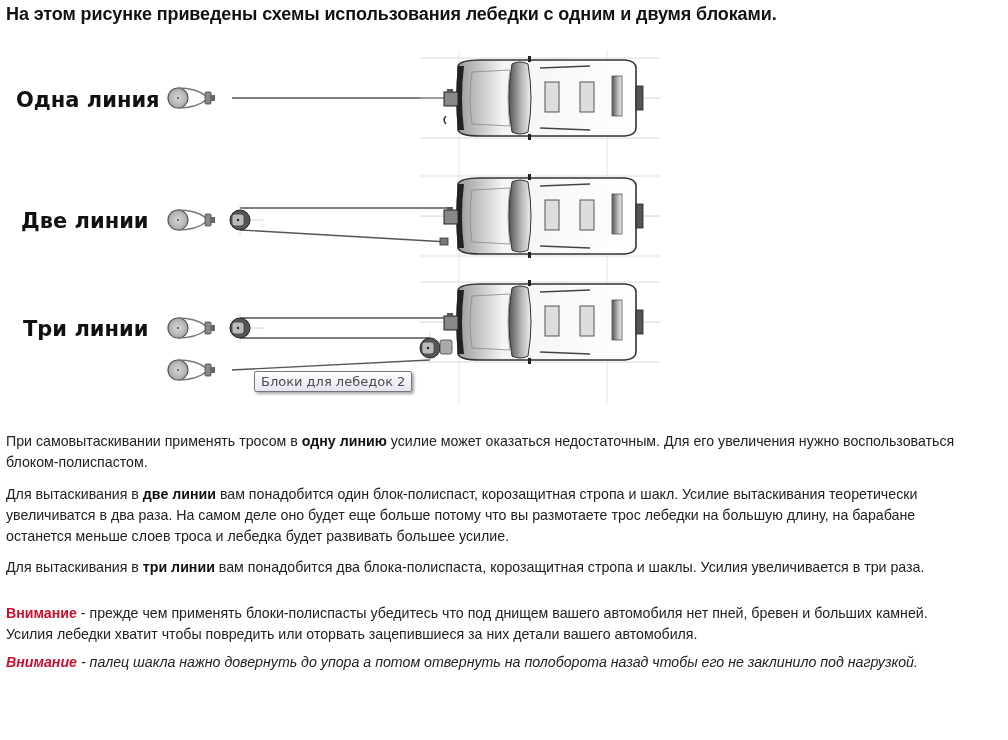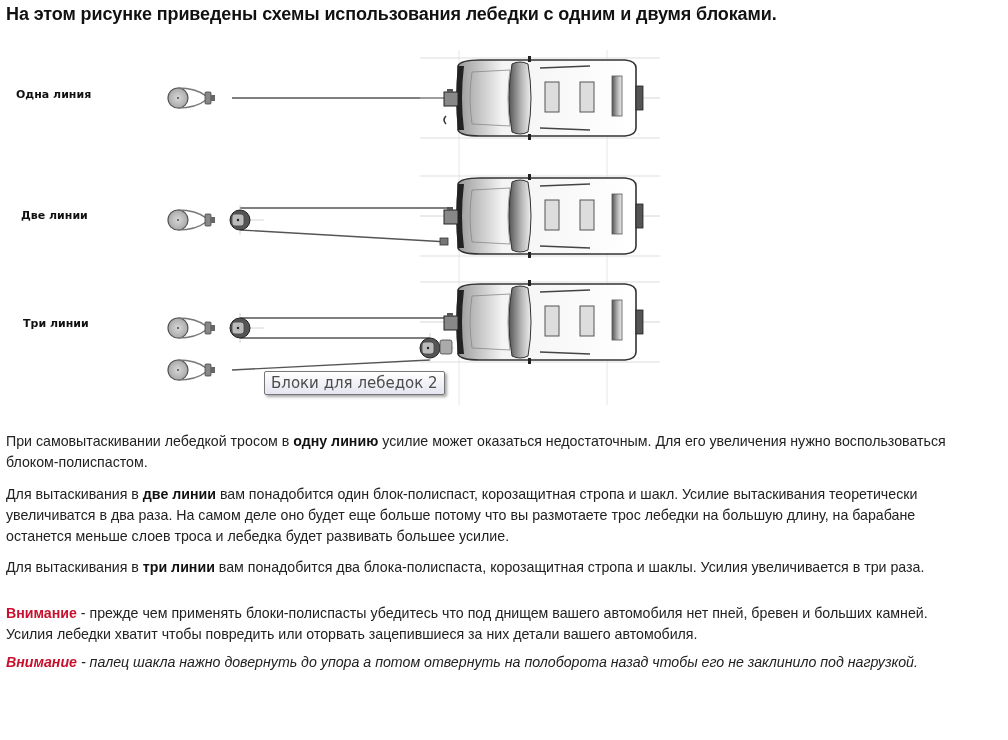--- a/index.html
+++ b/index.html
@@ -3,25 +3,25 @@
 <meta charset="utf-8">
 <style>
   html, body { margin: 0; padding: 0; background: #ffffff; }
   body { width: 1008px; height: 740px; position: relative; overflow: hidden;
          font-family: "Liberation Sans", sans-serif; color: #1a1a1a; }
   .title { position: absolute; left: 6px; top: 4px; font-size: 18px; font-weight: bold;
            color: #111; letter-spacing: -0.1px; white-space: nowrap; }
   .figure { position: absolute; left: 0; top: 40px; width: 1008px; height: 365px; }
   .figure svg { position: absolute; left: 0; top: 0; }
   .diag-label { position: absolute; font-family: "DejaVu Sans", sans-serif; font-weight: bold;
-                font-size: 11px; color: #111; white-space: nowrap; }
-  .tooltip { position: absolute; left: 264px; top: 371px; padding: 2px 6px 2px 6px;
+                font-size: 21px; color: #111; white-space: nowrap; }
+  .tooltip { position: absolute; left: 254px; top: 371px; padding: 2px 6px 2px 6px;
              border: 1px solid #767676; border-radius: 2px;
              background: linear-gradient(#ffffff, #e4e5f0); font-family: "DejaVu Sans", sans-serif;
-             font-size: 15px; color: #4c4c4c; box-shadow: 2px 2px 3px rgba(0,0,0,0.35);
+             font-size: 13px; color: #4c4c4c; box-shadow: 2px 2px 3px rgba(0,0,0,0.35);
              white-space: nowrap; }
   .para { position: absolute; left: 6px; width: 960px; font-size: 14.2px; line-height: 21px;
           color: #222; }
   .para b { color: #111; }
   .warn { color: #c8102e; font-weight: bold; }
 </style>
 </head>
 <body>
 
 <div class="title">На этом рисунке приведены схемы использования лебедки с одним и двумя блоками.</div>
@@ -120,21 +120,21 @@
   </svg>
 
   <div class="diag-label" style="left:16px; top:48px;">Одна линия</div>
   <div class="diag-label" style="left:21px; top:169px;">Две линии</div>
   <div class="diag-label" style="left:23px; top:277px;">Три линии</div>
 </div>
 
 <div class="tooltip">Блоки для лебедок 2</div>
 
 <div class="para" style="top:431px;">
-  <span>При самовытаскивании лебедкой  тросом в </span><b>одну линию</b><span> усилие может оказаться недостаточным. Для его увеличения нужно  воспользоваться  блоком-полиспастом.</span>
+  <span>При самовытаскивании применять  тросом в </span><b>одну линию</b><span> усилие может оказаться недостаточным. Для его увеличения нужно  воспользоваться  блоком-полиспастом.</span>
 </div>
 
 <div class="para" style="top:484px;">
   <span>Для вытаскивания в </span><b>две линии</b><span>  вам понадобится один блок-полиспаст, корозащитная стропа и шакл. Усилие вытаскивания теоретически увеличиватся в два раза. На самом деле оно будет еще больше потому что вы размотаете трос лебедки на большую длину, на барабане останется меньше слоев троса и лебедка будет развивать большее усилие.</span>
 </div>
 
 <div class="para" style="top:557px;">
   <span>Для вытаскивания в </span><b>три линии</b><span>  вам понадобится два  блока-полиспаста, корозащитная стропа и шаклы. Усилия  увеличивается в три раза.</span>
 </div>
 

